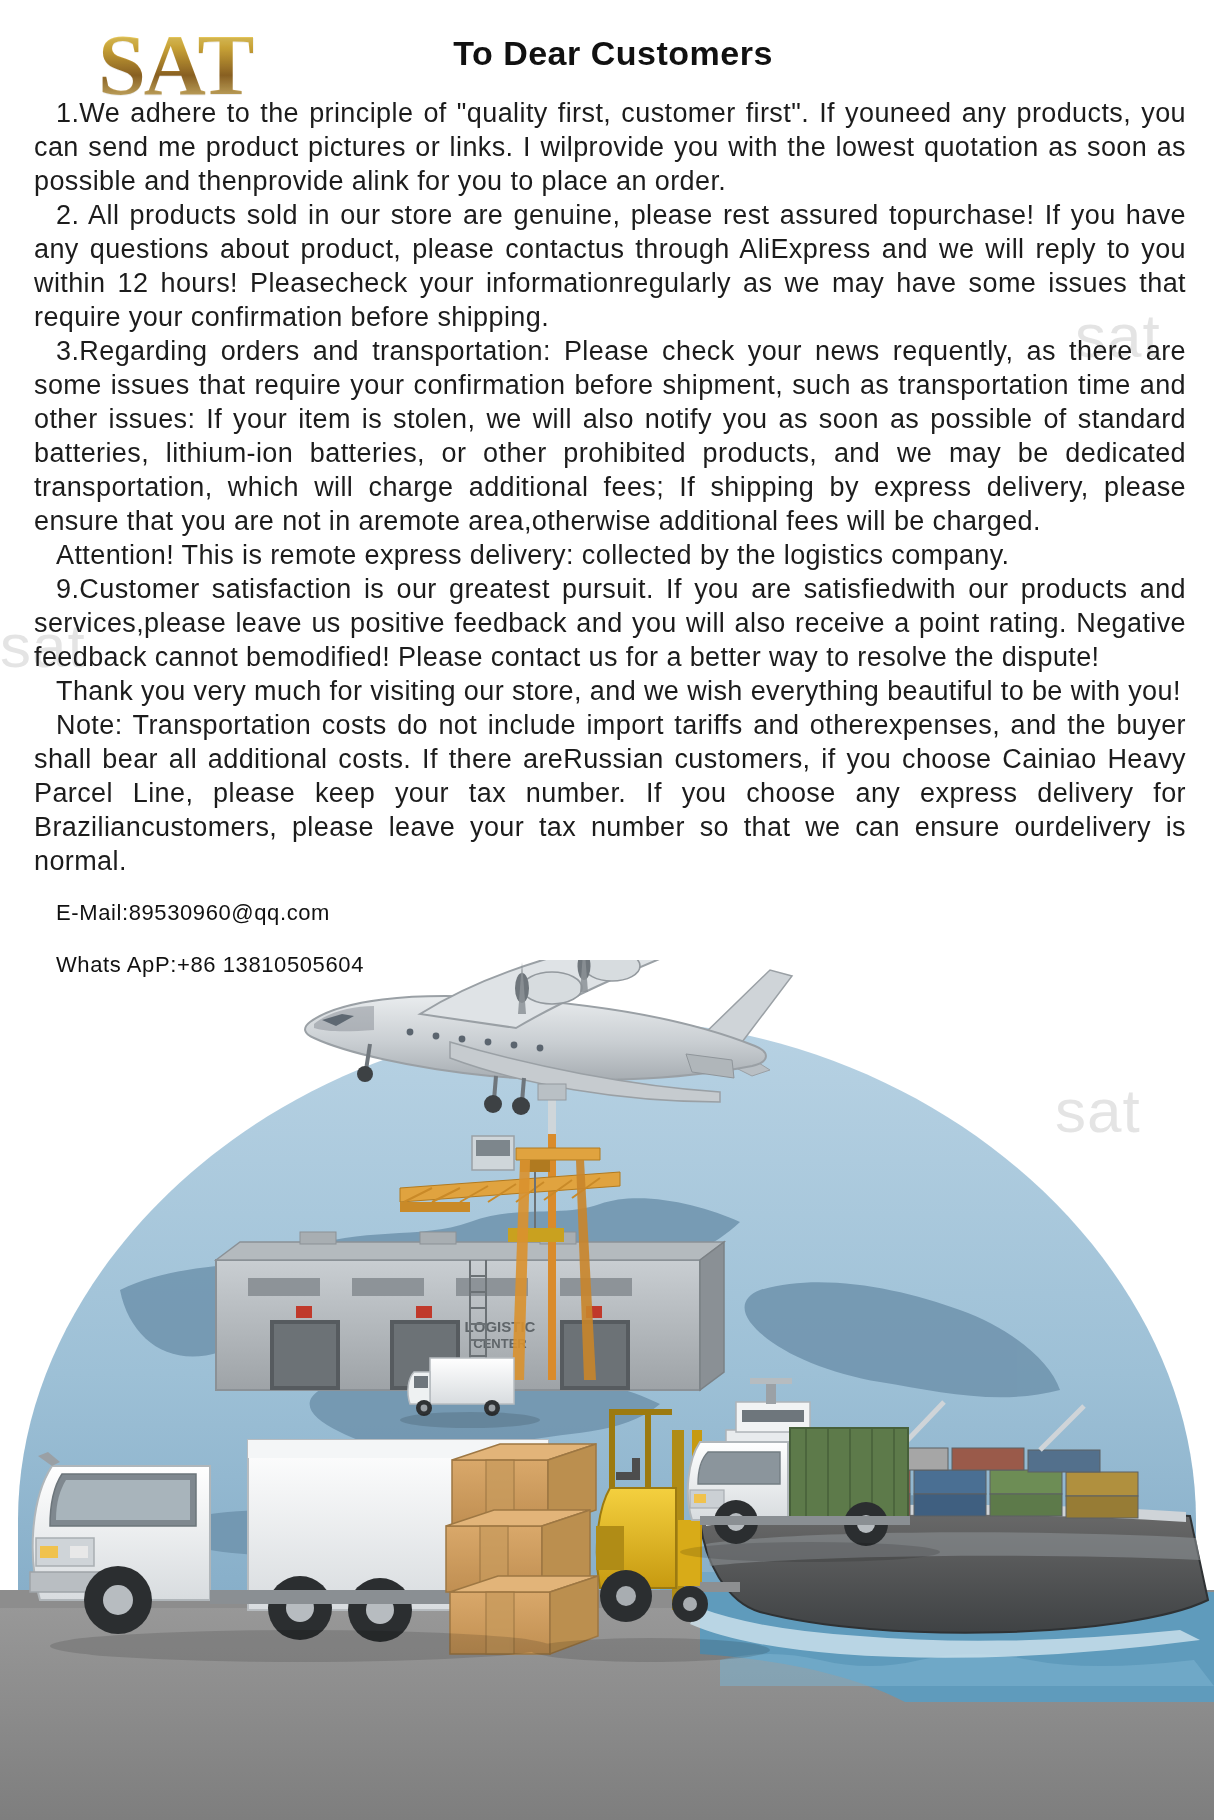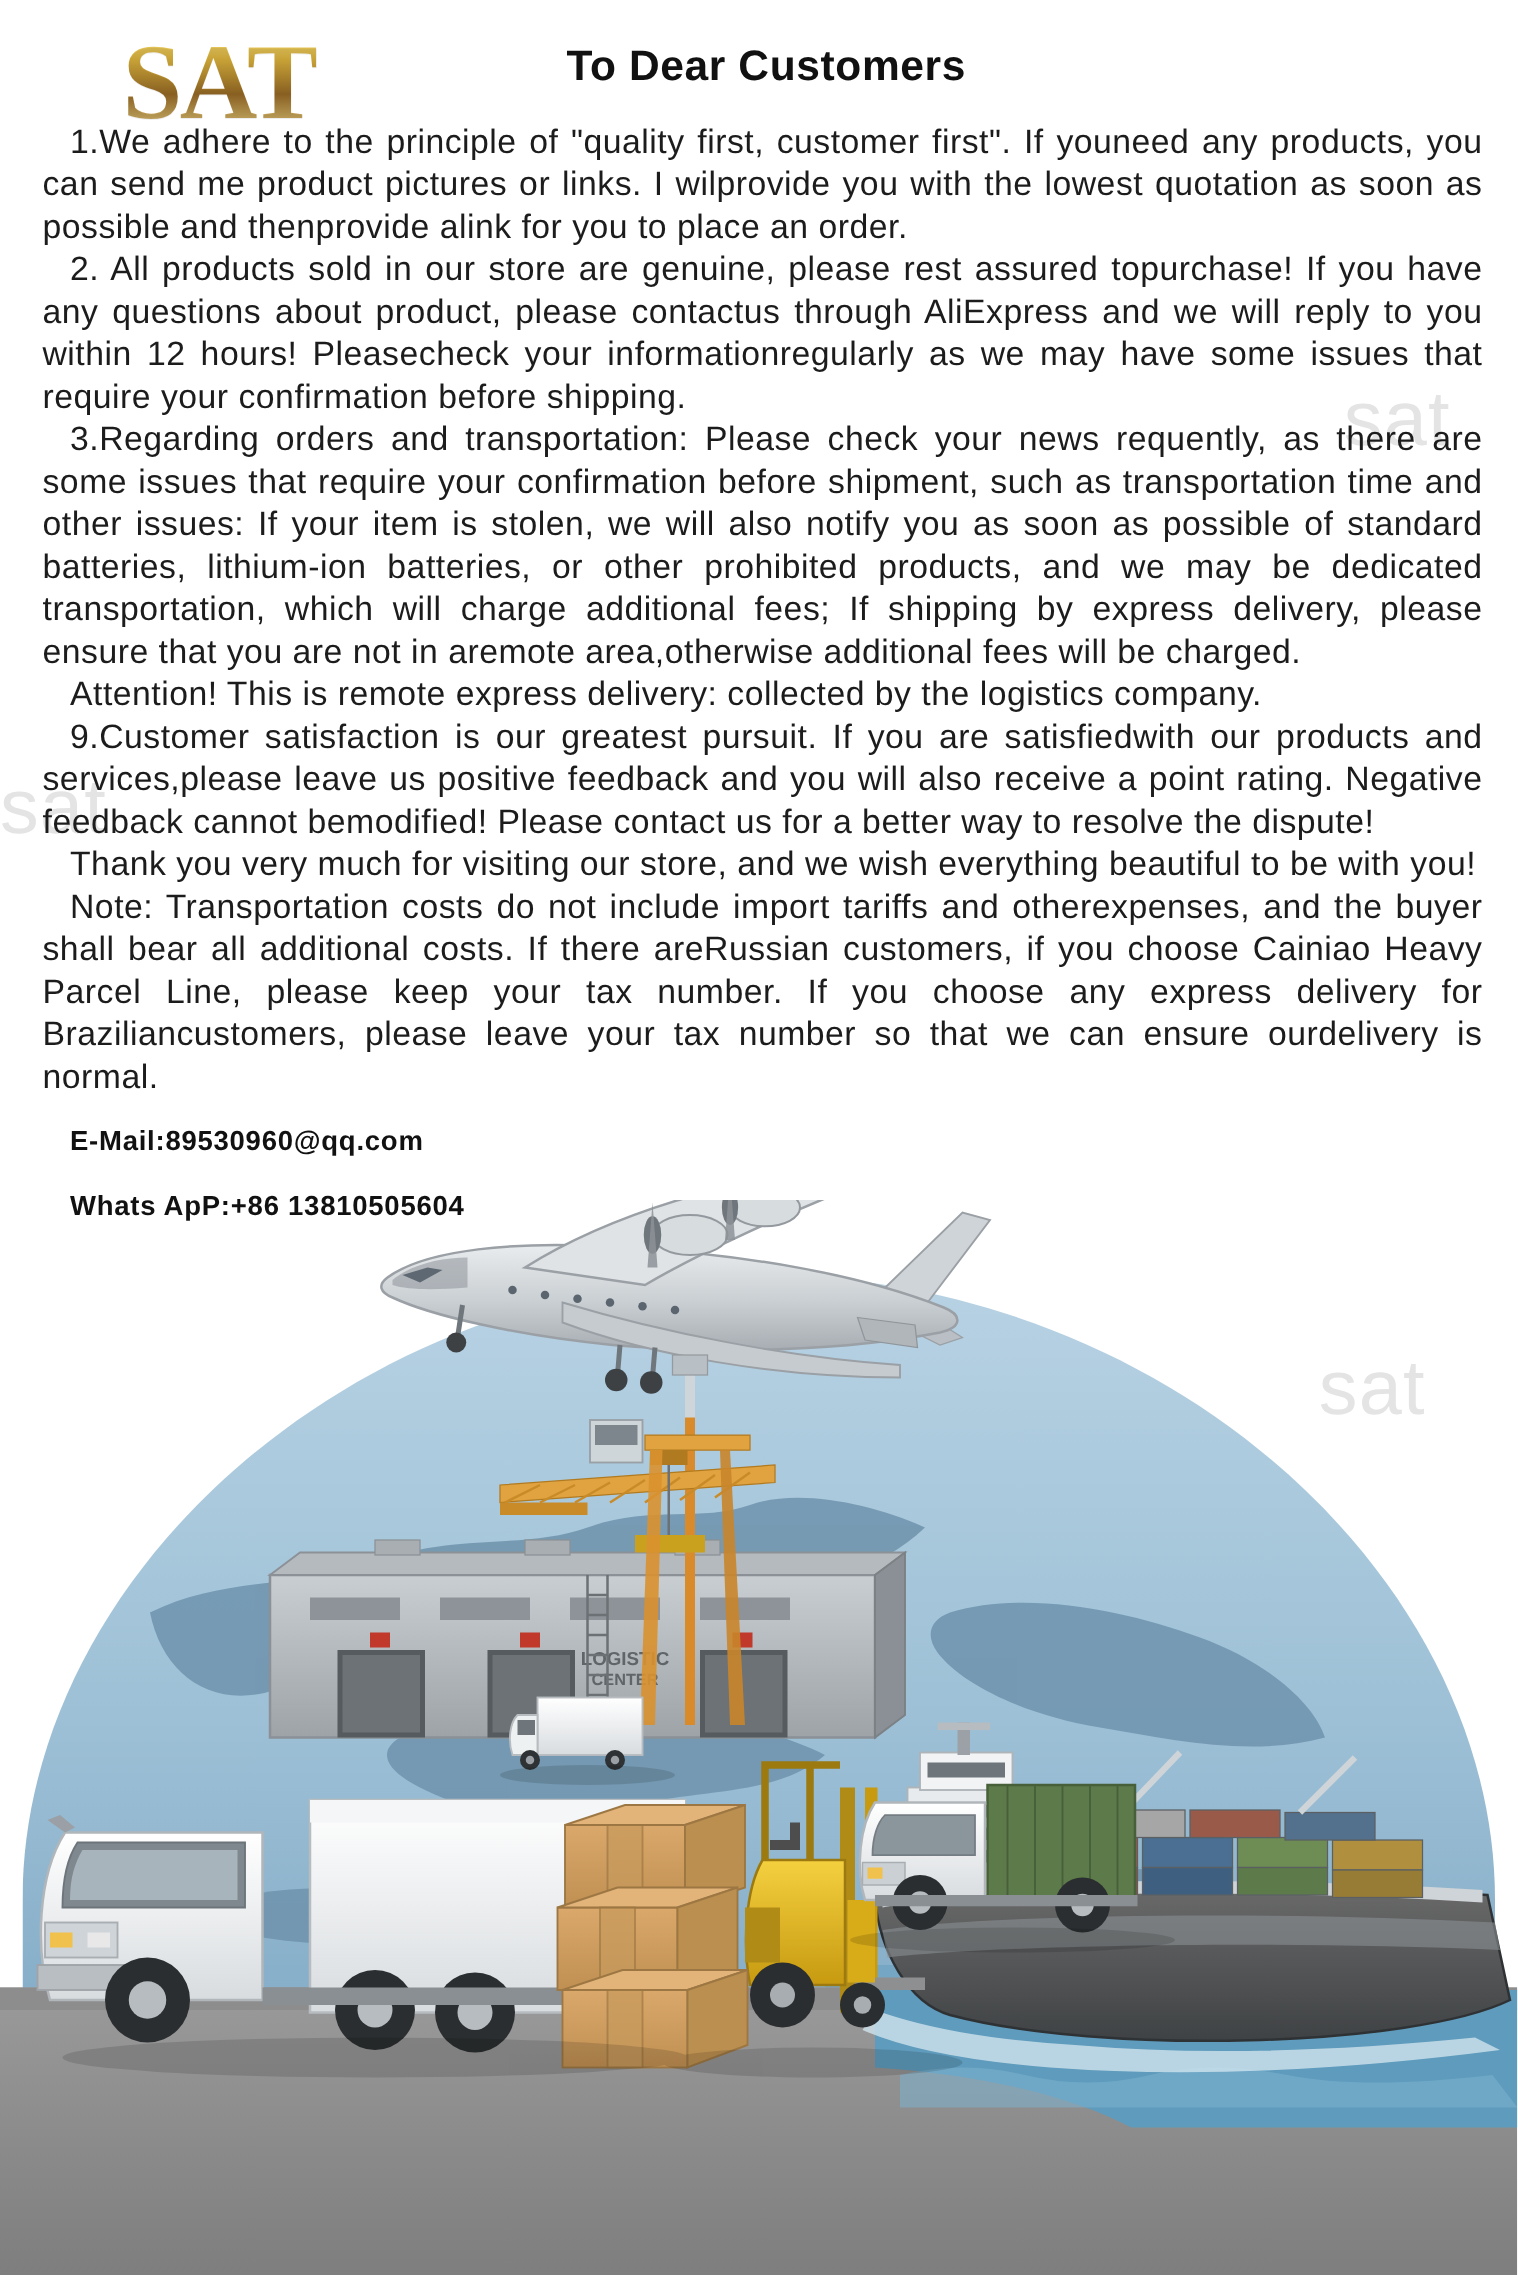--- a/index.html
+++ b/index.html
@@ -73,21 +73,21 @@
     text-align: justify;
   }
   .content p { margin: 0; }
   .content p.ind { text-indent: 22px; }
 
   
   .contact {
     position: absolute;
     left: 56px;
     font-size: 22px;
-    font-weight: bold;
+    font-weight: normal;
     color: #111;
     letter-spacing: 0.6px;
   }
   .contact-email { top: 900px; }
   .contact-whats { top: 952px; text-align: center; }
 
   
   .illus {
     position: absolute;
     left: 0;

